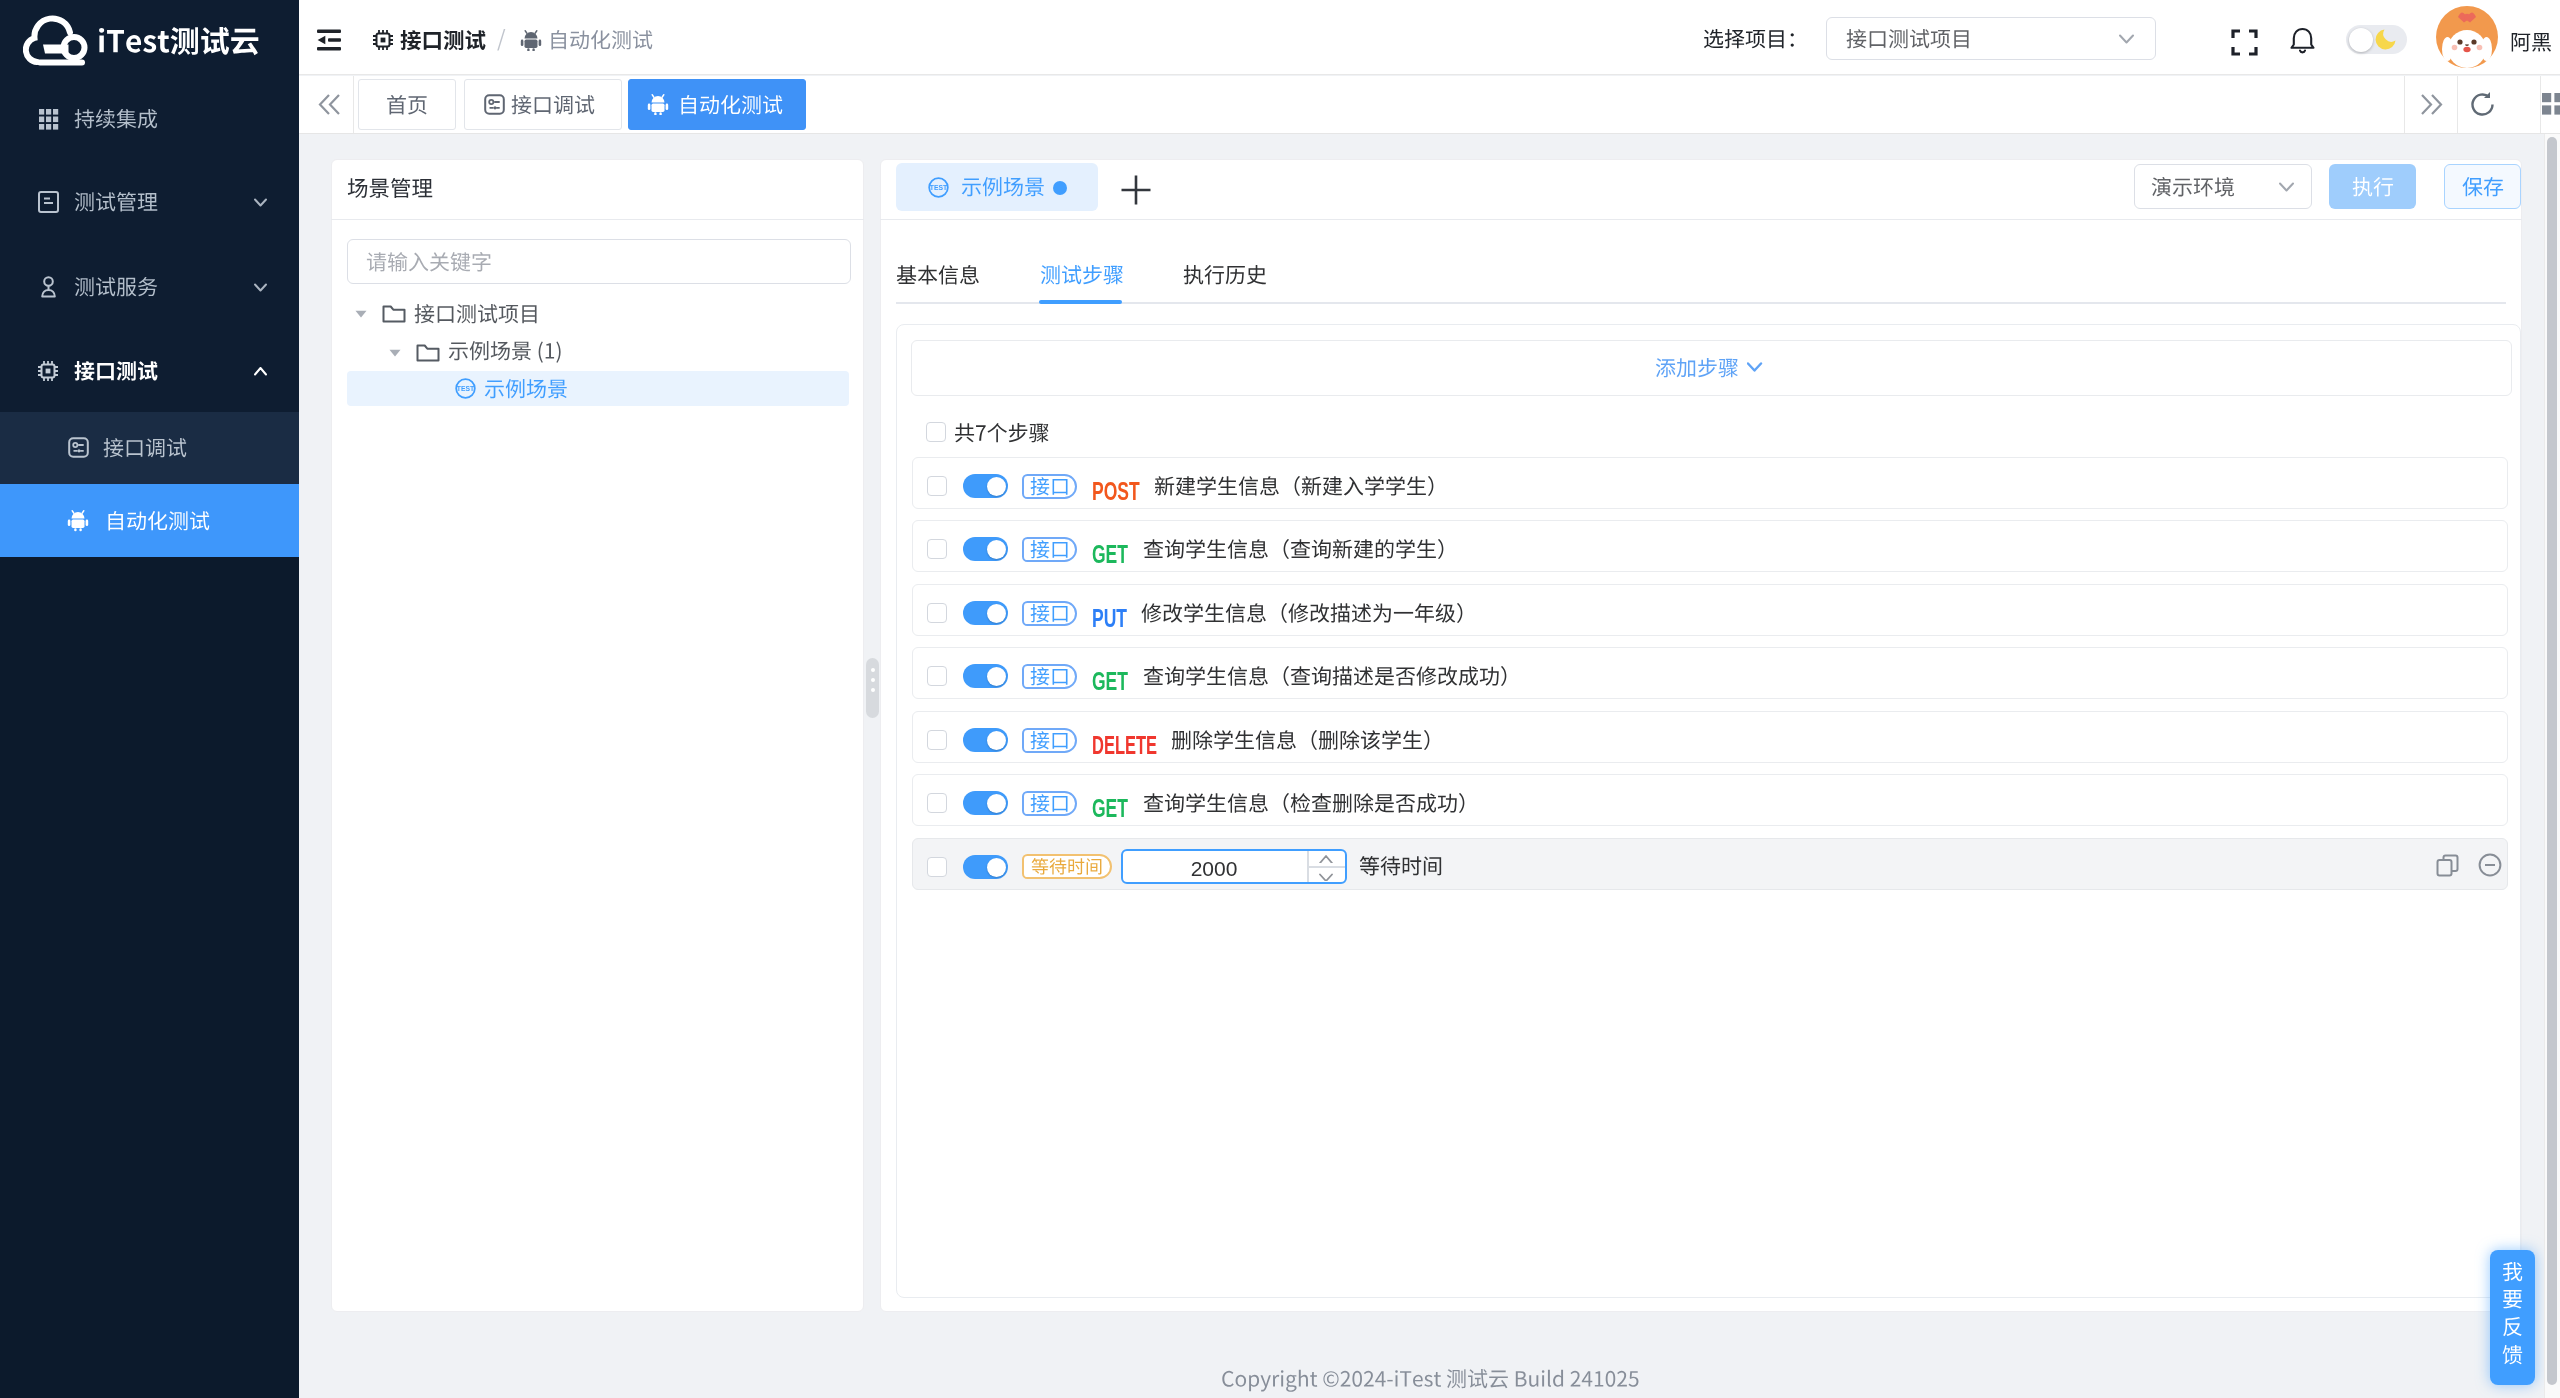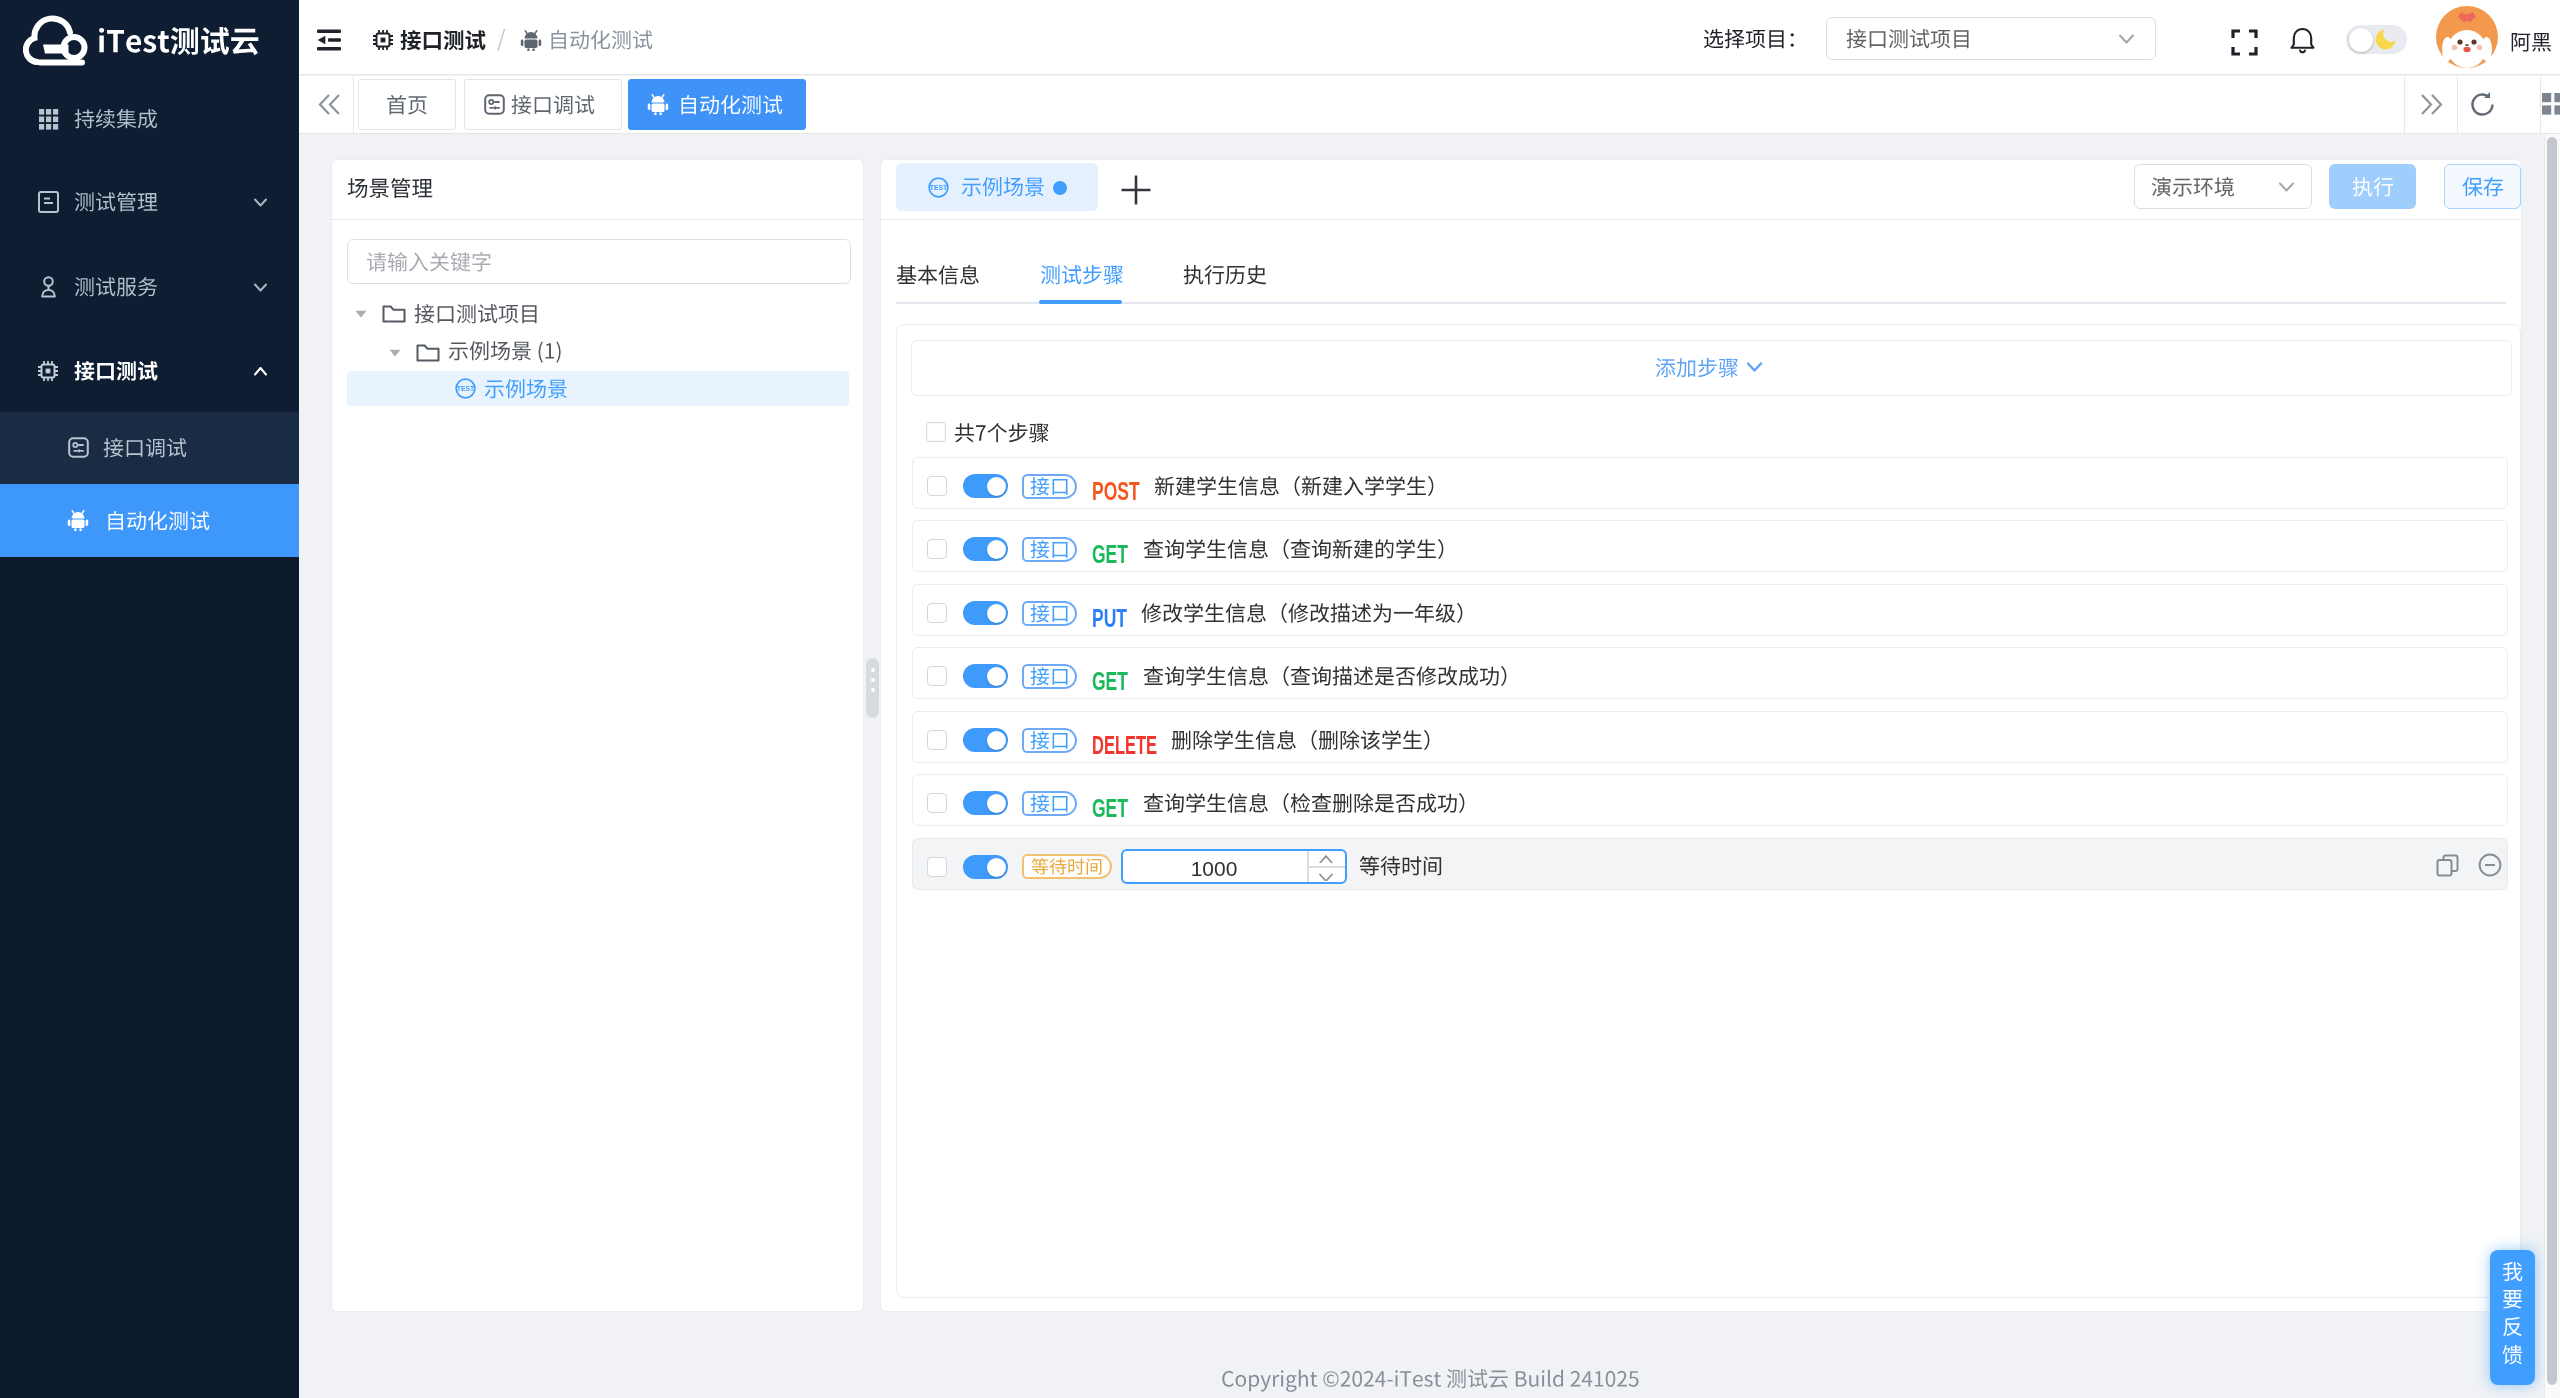--- a/index.html
+++ b/index.html
@@ -261,21 +261,21 @@
 <div class="iftag" style="top:790.5px"></div>
 <div class="mth" style="top:794.8px;color:#1cb85c;transform:scaleX(0.7)">GET</div>
 <div class="row grey" style="top:838px"></div>
 <div class="cb" style="left:927px;top:857.0px"></div>
 <div class="sw" style="top:855.0px">
     <i></i>
   </div>
 <div class="cb" style="left:926px;top:422px"></div>
 <div id="wtag"></div>
 <div id="numin"></div>
-<div id="numtx">1000</div>
+<div id="numtx">2000</div>
 <div id="spsep"></div>
 <div id="sphr"></div>
 <div class="sel" style="left:1826px;top:17px;width:330px;height:43px"></div>
 <div class="sel" style="left:2134px;top:164px;width:178px;height:45px"></div>
 <div id="exec"></div>
 <div id="save"></div>
 <div id="fb"></div>
 <div id="sbtrack"></div>
 <div id="sbthumb"></div>
 <svg class="abs" style="left:23px;top:10px" width="66" height="60" viewBox="0 0 66 60">

